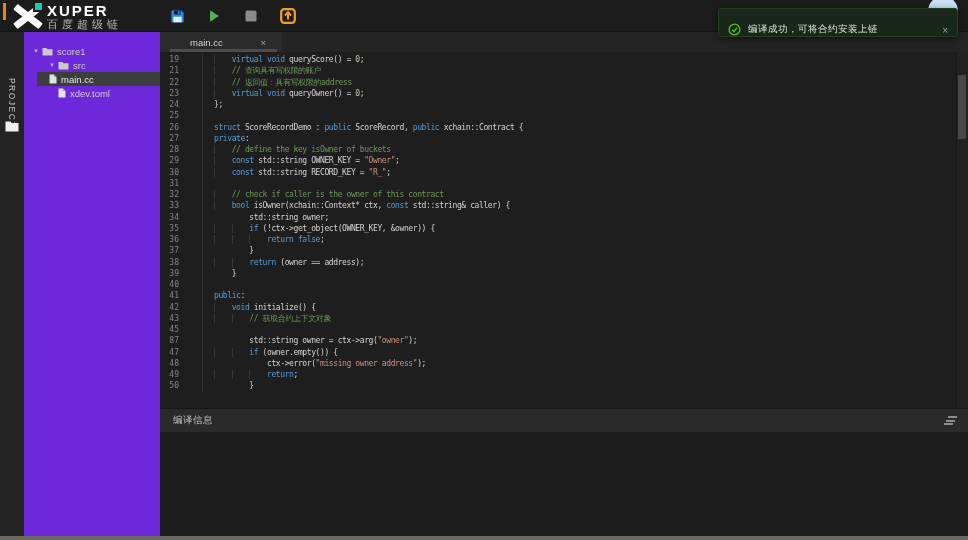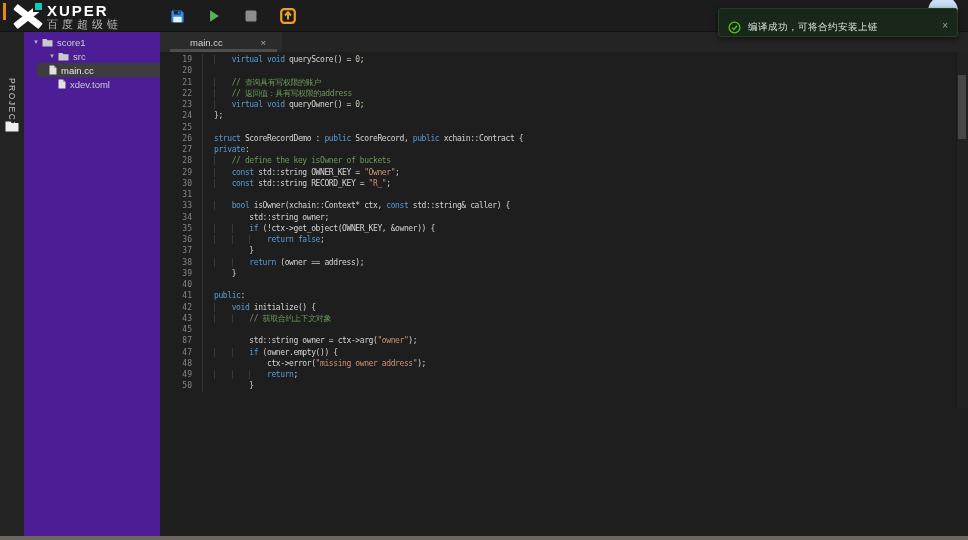--- a/index.html
+++ b/index.html
@@ -20,46 +20,46 @@
   .logo .dot { position:absolute; right:0px; top:0px; width:7px; height:7px; background:#17c8b4; }
   .brand { position:absolute; left:47px; top:3px; }
   .brand-title { font-size:15px; font-weight:bold; color:#fff; letter-spacing:2px; line-height:16px; }
   .brand-sub { font-size:11px; color:#b9b9b9; letter-spacing:4px; line-height:10px; }
   .toolbar { position:absolute; left:160px; top:0; height:32px; display:flex; align-items:center; gap:15px; padding-left:6px; }
   .tool-btn { width:22px; height:22px; display:flex; align-items:center; justify-content:center; cursor:pointer; }
   
   .avatar { position:absolute; left:928px; top:-4px; width:30px; height:30px; border-radius:50%;
     background:linear-gradient(180deg,#d5e4f6 0%, var(--avatar_blue) 60%, #8fb4de 100%); z-index:4; }
   .toast { position:absolute; left:718px; top:8px; width:240px; height:29px; background:#19271a;
-    border:1px solid #234023; border-radius:3px; display:flex; align-items:flex-start; padding:12px 9px; z-index:5;
+    border:1px solid #234023; border-radius:3px; display:flex; align-items:flex-end; padding:0 9px; z-index:5;
     box-shadow:0 2px 6px rgba(0,0,0,.5); }
   .toast-msg { font-size:9.5px; color:#d9e6d9; margin-left:7px; letter-spacing:.5px; }
   .toast-close { margin-left:auto; color:#9aa89a; font-size:10px; cursor:pointer; line-height:10px; }
   
   .activitybar { position:absolute; left:0; top:32px; width:24px; height:504px; background:#232323; z-index:2; }
   .activity-label { position:absolute; left:50%; top:66px; transform:translateX(-50%) rotate(90deg); transform-origin:center;
     font-size:8.5px; letter-spacing:1.5px; color:#c5c5c5; white-space:nowrap; }
   .activity-folder { position:absolute; left:5px; top:88px; cursor:pointer; }
   
-  .sidebar { position:absolute; left:24px; top:32px; width:136px; height:504px; background:#4c1d95; z-index:2; padding-top:3px; }
+  .sidebar { position:absolute; left:24px; top:32px; width:136px; height:504px; background:#6d28d9; z-index:2; padding-top:12px; }
   .tree-row { position:relative; height:14px; display:flex; align-items:center; font-size:9.5px; color:#cccccc; cursor:pointer; white-space:nowrap; }
   .tree-row.selected { background:#3d3d3d; margin-left:13px; padding-left:0 !important; color:#e8e8e8; }
   .caret { width:12px; font-size:7px; color:#b5b5b5; text-align:center; flex:none; }
   .caret.spacer { visibility:hidden; }
   .tree-ico { flex:none; margin-right:4px; display:inline-flex; }
   
   .tabbar { position:absolute; left:160px; top:32px; width:808px; height:20px; background:#242424; z-index:2; }
   .tab { position:absolute; left:0; top:0; width:122px; height:20px; background:#2b2b2b; display:flex; align-items:center; padding:0 12px; cursor:pointer; }
   .tab-label { font-size:9.5px; color:#d2d2d2; margin-left:18px; }
   .tab-close { margin-left:auto; margin-right:4px; font-size:9.5px; color:#ababab; cursor:pointer; }
   .tab-underline { position:absolute; left:10px; top:17px; width:107px; height:3px; background:#4d4d4d; }
   
   .editor { position:absolute; left:160px; top:52px; width:808px; height:356px; background:#1e1e1e; overflow:hidden; z-index:1; padding-top:2px; }
   .code-line { display:flex; height:11.25px; line-height:11.25px; font-family:"DejaVu Sans Mono", monospace; font-size:8px; letter-spacing:-0.4px; }
-  .ln { flex:none; width:43px; text-align:right; padding-right:10px; color:#858585; border-right:1px solid #333; font-size:8px; letter-spacing:0; }
+  .ln { flex:none; width:43px; text-align:right; padding-right:23px; color:#858585; border-right:1px solid #333; font-size:8px; letter-spacing:0; }
   .code-text { white-space:pre; padding-left:11px; color:var(--plain); }
   .ig { box-shadow:inset 1px 0 0 #373737; }
   .tk-k { color:var(--keyword); }
   .tk-c { color:var(--comment); }
   .tk-s { color:var(--string); }
   .tk-n { color:var(--number); }
   .tk-p { color:var(--plain); }
   .scroll-track { position:absolute; right:0; top:0; width:12px; height:356px; background:#222; border-left:1px solid #191919; }
   .scroll-thumb { position:absolute; right:2px; top:23px; width:8px; height:64px; background:#474747; cursor:grab; }
   
@@ -189,24 +189,20 @@
     <div class="tab-underline"></div>
   </div>
 
   <div class="editor">
     <div>
         <div class="code-line">
           <span class="ln">19</span>
           <span class="code-text"><span class="ig">    </span><span class="tk-k">virtual</span><span class="tk-p"> </span><span class="tk-k">void</span><span class="tk-p"> queryScore() = </span><span class="tk-n">0</span><span class="tk-p">;</span></span>
         </div>
         <div class="code-line">
-          <span class="ln">20</span>
-          <span class="code-text"></span>
-        </div>
-        <div class="code-line">
           <span class="ln">21</span>
           <span class="code-text"><span class="ig">    </span><span class="tk-c">// 查询具有写权限的账户</span></span>
         </div>
         <div class="code-line">
           <span class="ln">22</span>
           <span class="code-text"><span class="ig">    </span><span class="tk-c">// 返回值：具有写权限的address</span></span>
         </div>
         <div class="code-line">
           <span class="ln">23</span>
           <span class="code-text"><span class="ig">    </span><span class="tk-k">virtual</span><span class="tk-p"> </span><span class="tk-k">void</span><span class="tk-p"> queryOwner() = </span><span class="tk-n">0</span><span class="tk-p">;</span></span>
@@ -237,20 +233,24 @@
         </div>
         <div class="code-line">
           <span class="ln">30</span>
           <span class="code-text"><span class="ig">    </span><span class="tk-k">const</span><span class="tk-p"> std::string RECORD_KEY = </span><span class="tk-s">"R_"</span><span class="tk-p">;</span></span>
         </div>
         <div class="code-line">
           <span class="ln">31</span>
           <span class="code-text"></span>
         </div>
         <div class="code-line">
+          <span class="ln">32</span>
+          <span class="code-text"><span class="ig">    </span><span class="tk-c">// check if caller is the owner of this contract</span></span>
+        </div>
+        <div class="code-line">
           <span class="ln">33</span>
           <span class="code-text"><span class="ig">    </span><span class="tk-k">bool</span><span class="tk-p"> isOwner(xchain::Context* ctx, </span><span class="tk-k">const</span><span class="tk-p"> std::string&amp; caller) {</span></span>
         </div>
         <div class="code-line">
           <span class="ln">34</span>
           <span class="code-text"><span class="tk-p">        std::string owner;</span></span>
         </div>
         <div class="code-line">
           <span class="ln">35</span>
           <span class="code-text"><span class="ig">    </span><span class="ig">    </span><span class="tk-k">if</span><span class="tk-p"> (!ctx-&gt;get_object(OWNER_KEY, &amp;owner)) {</span></span>
@@ -309,15 +309,25 @@
         <div class="code-line">
           <span class="ln">50</span>
           <span class="code-text"><span class="tk-p">        }</span></span>
         </div>
       </div>
     <div class="scroll-track">
       <div class="scroll-thumb"></div>
     </div>
   </div>
 
+  <div class="bottom-panel">
+    <div class="bp-header">
+      <span class="bp-title">编译信息</span>
+      <span class="bp-icon">
+          <i></i>
+          <i></i>
+          <i></i>
+        </span>
+    </div>
+  </div>
 
   <div class="statusbar"></div>
 </div>
 
 </body></html>

